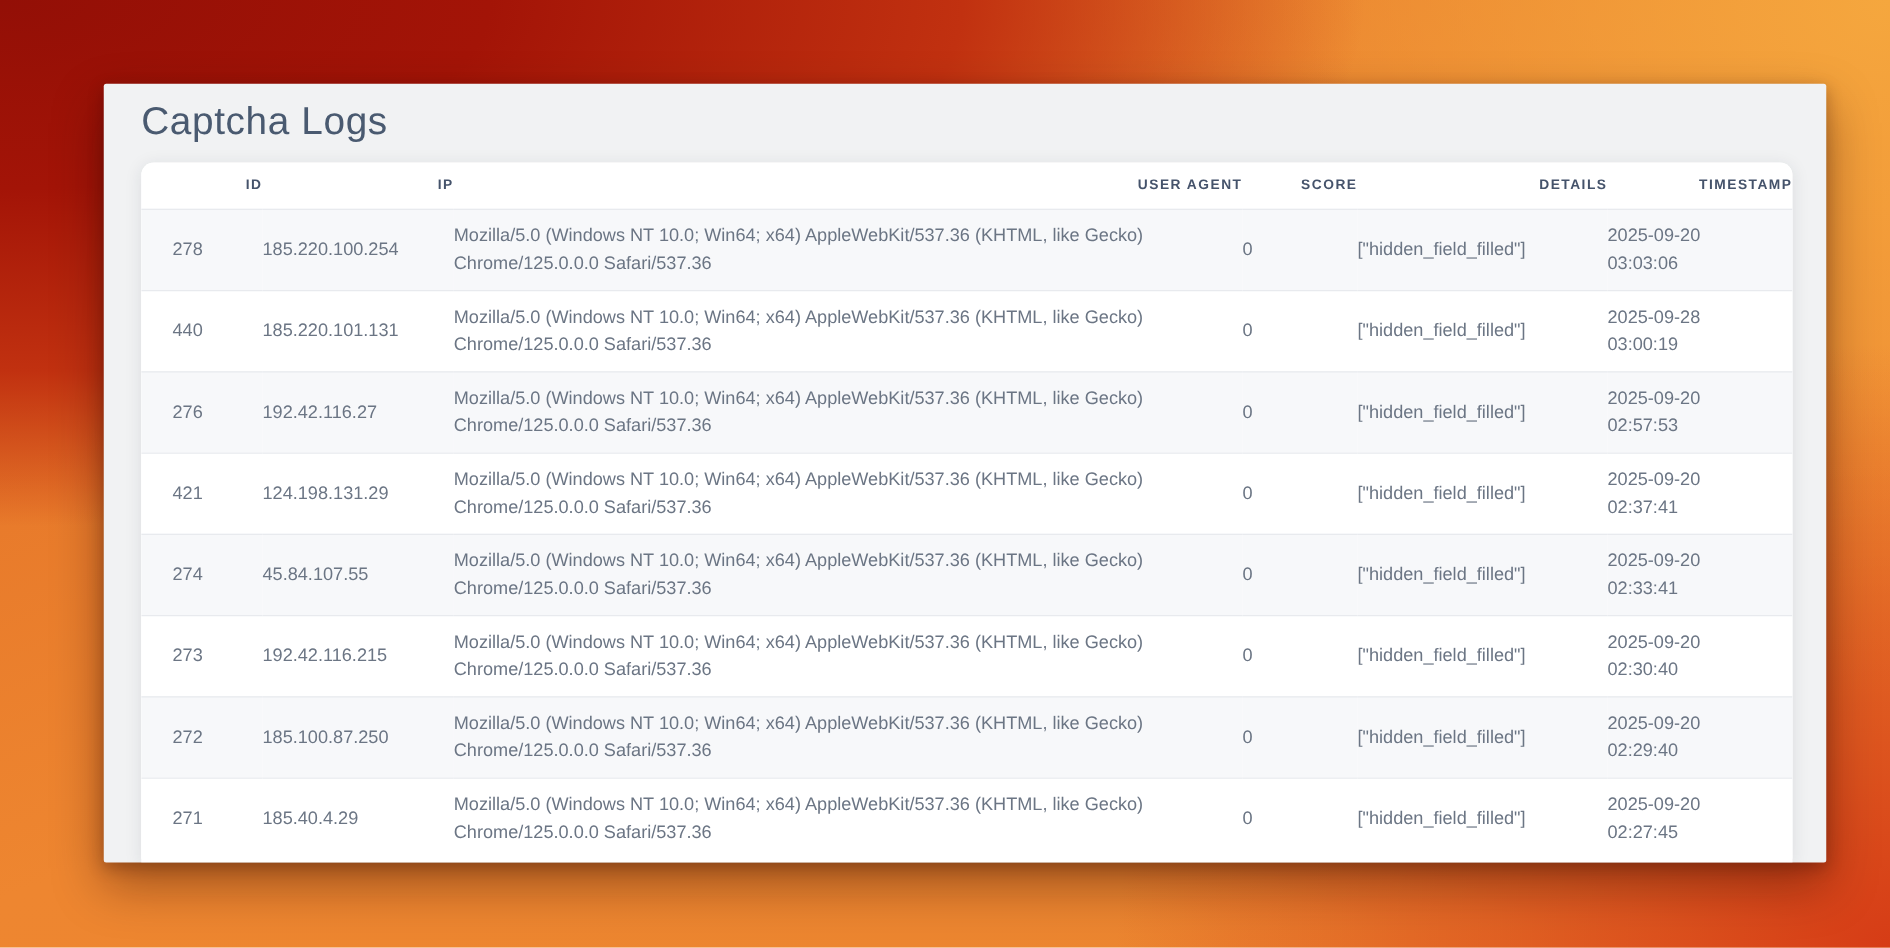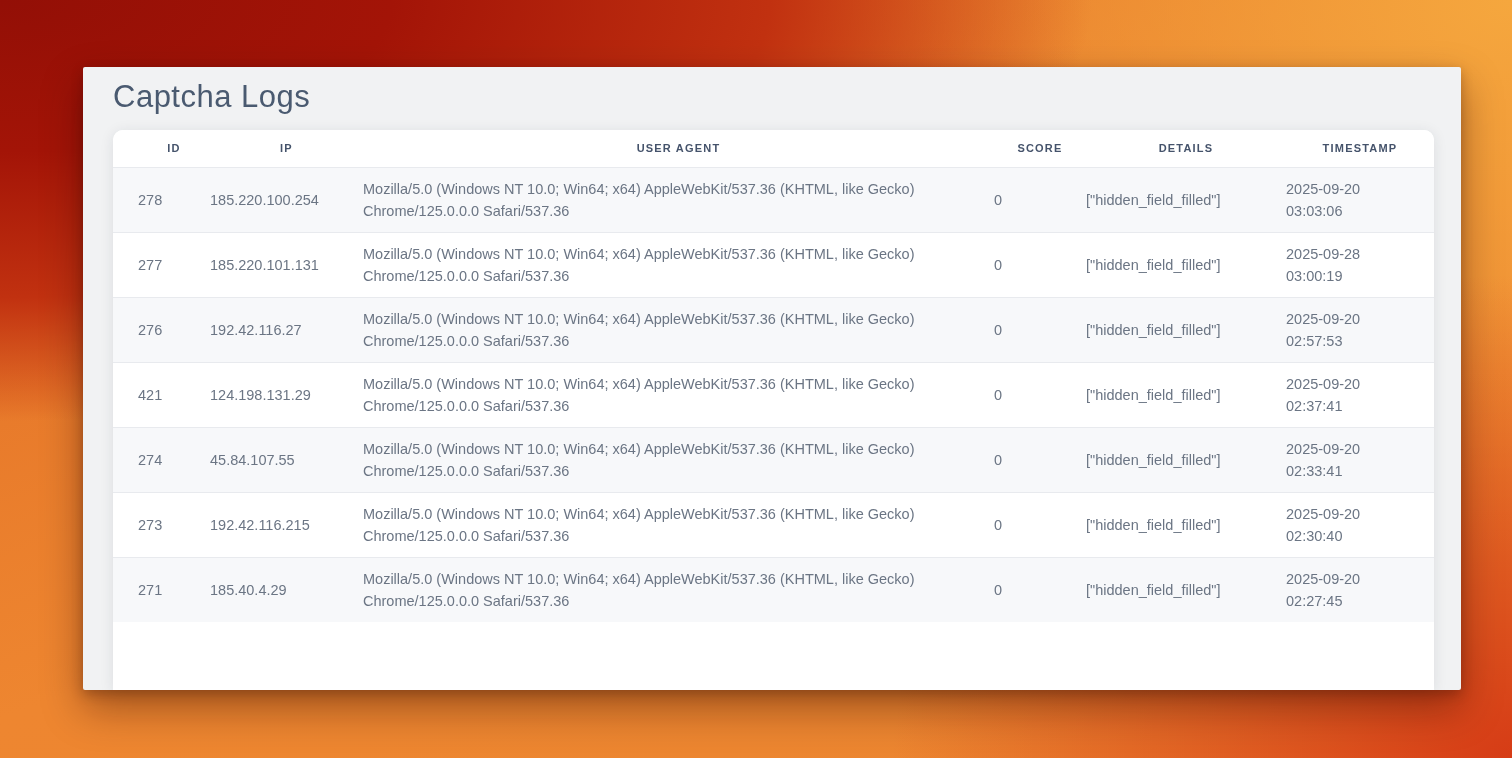--- a/index.html
+++ b/index.html
@@ -51,21 +51,21 @@
     background: #ffffff;
   }
   col.c1 { width: 97px; }
   col.c2 { width: 153px; }
   col.c3 { width: 631px; }
   col.c4 { width: 92px; }
   col.c5 { width: 200px; }
   col.c6 { width: 148px; }
   thead th {
     height: 37px;
-    text-align: center;
+    text-align: right;
     vertical-align: middle;
     font-size: 11px;
     font-weight: 700;
     letter-spacing: 1.2px;
     color: #45536b;
     border-bottom: 1px solid #e8eaee;
     padding: 0;
   }
   thead th.first, tbody td.first { padding-left: 25px; }
   tbody td {
@@ -113,21 +113,21 @@
   <tr>
     <td class="first c-id">278</td>
     <td class="c-ip">185.220.100.254</td>
     <td class="c-ua">Mozilla/5.0 (Windows NT 10.0; Win64; x64) AppleWebKit/537.36 (KHTML, like Gecko) Chrome/125.0.0.0 Safari/537.36</td>
     <td class="c-score">0</td>
     <td class="c-details">["hidden_field_filled"]</td>
     <td class="c-ts">2025-09-20 03:03:06</td>
   </tr>
 
   <tr>
-    <td class="first c-id">277</td>
+    <td class="first c-id">440</td>
     <td class="c-ip">185.220.101.131</td>
     <td class="c-ua">Mozilla/5.0 (Windows NT 10.0; Win64; x64) AppleWebKit/537.36 (KHTML, like Gecko) Chrome/125.0.0.0 Safari/537.36</td>
     <td class="c-score">0</td>
     <td class="c-details">["hidden_field_filled"]</td>
     <td class="c-ts">2025-09-28 03:00:19</td>
   </tr>
 
   <tr>
     <td class="first c-id">276</td>
     <td class="c-ip">192.42.116.27</td>
@@ -157,20 +157,28 @@
 
   <tr>
     <td class="first c-id">273</td>
     <td class="c-ip">192.42.116.215</td>
     <td class="c-ua">Mozilla/5.0 (Windows NT 10.0; Win64; x64) AppleWebKit/537.36 (KHTML, like Gecko) Chrome/125.0.0.0 Safari/537.36</td>
     <td class="c-score">0</td>
     <td class="c-details">["hidden_field_filled"]</td>
     <td class="c-ts">2025-09-20 02:30:40</td>
   </tr>
 
+  <tr>
+    <td class="first c-id">272</td>
+    <td class="c-ip">185.100.87.250</td>
+    <td class="c-ua">Mozilla/5.0 (Windows NT 10.0; Win64; x64) AppleWebKit/537.36 (KHTML, like Gecko) Chrome/125.0.0.0 Safari/537.36</td>
+    <td class="c-score">0</td>
+    <td class="c-details">["hidden_field_filled"]</td>
+    <td class="c-ts">2025-09-20 02:29:40</td>
+  </tr>
 
   <tr>
     <td class="first c-id">271</td>
     <td class="c-ip">185.40.4.29</td>
     <td class="c-ua">Mozilla/5.0 (Windows NT 10.0; Win64; x64) AppleWebKit/537.36 (KHTML, like Gecko) Chrome/125.0.0.0 Safari/537.36</td>
     <td class="c-score">0</td>
     <td class="c-details">["hidden_field_filled"]</td>
     <td class="c-ts">2025-09-20 02:27:45</td>
   </tr>
 </tbody>

